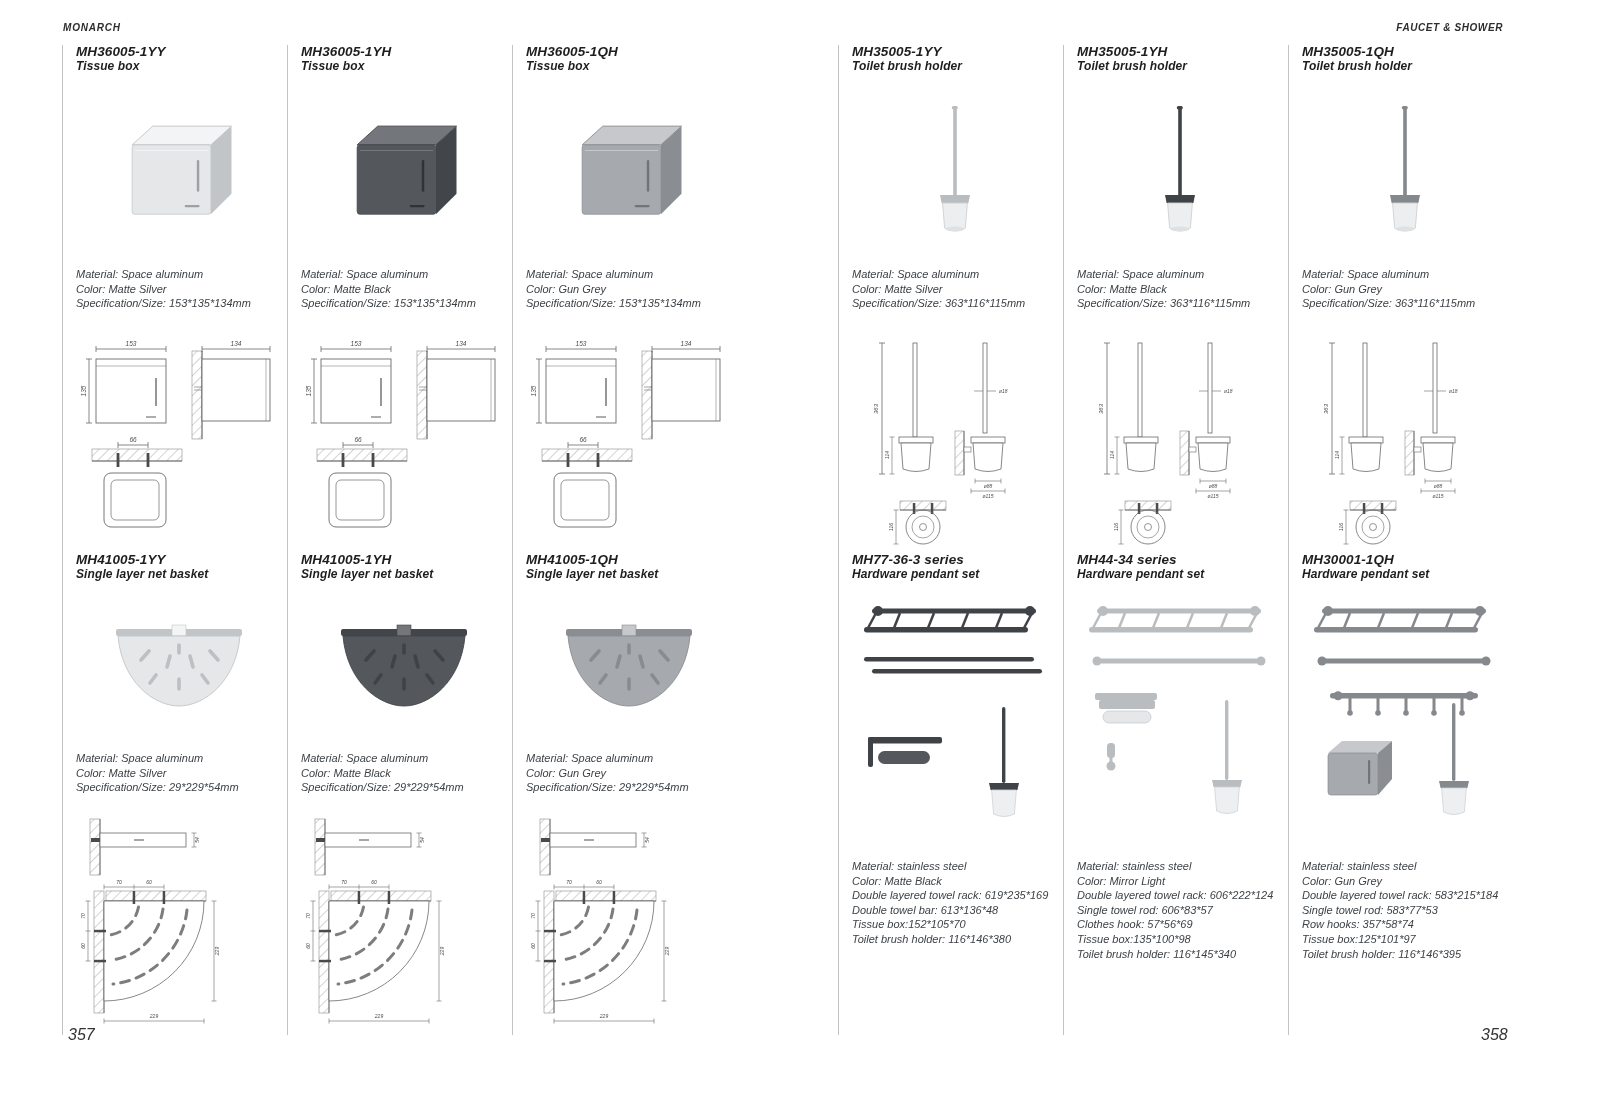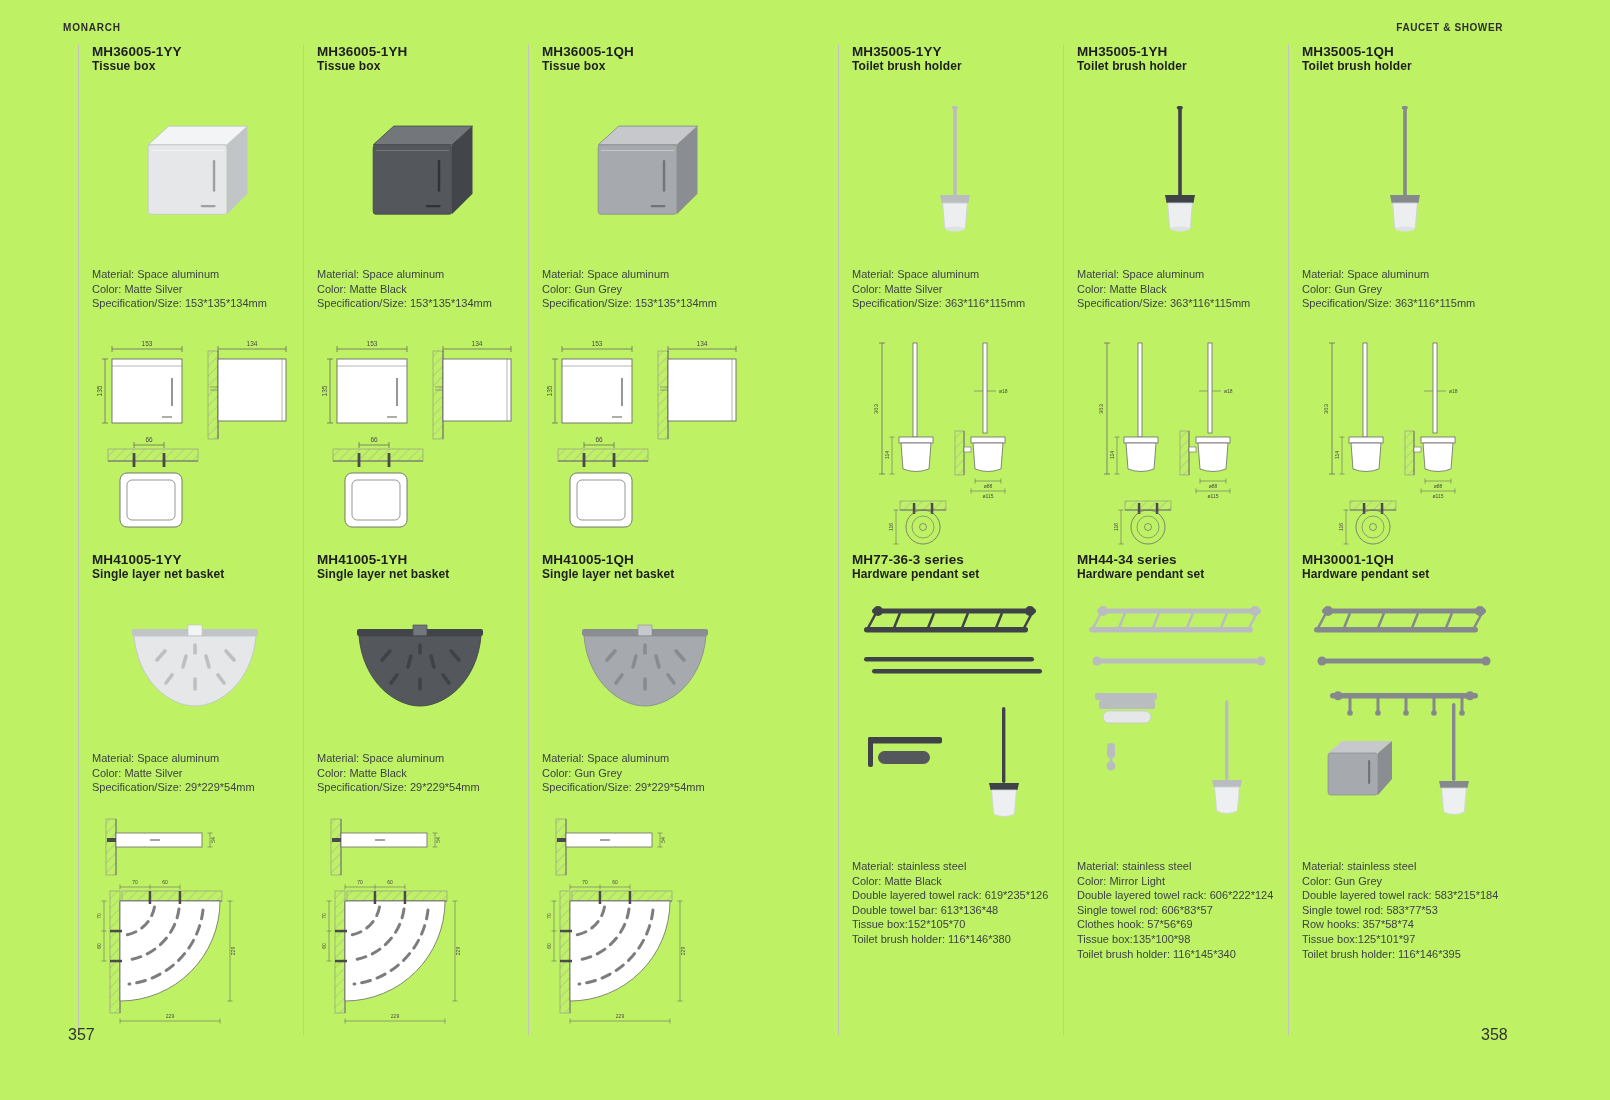--- a/index.html
+++ b/index.html
@@ -1,20 +1,20 @@
 <!DOCTYPE html>
 <html><head>
 <meta charset="utf-8">
 <style>
   html,body{margin:0;padding:0;background:#e9e9e9;}
-  .page{position:relative;width:1610px;height:1100px;background:#bef264;font-family:"Liberation Sans",sans-serif;overflow:hidden;}
+  .page{position:relative;width:1610px;height:1100px;background:#ffffff;font-family:"Liberation Sans",sans-serif;overflow:hidden;font-style:italic;}
   .brand{position:absolute;left:63px;top:22px;font-size:10px;letter-spacing:.8px;color:#2d2d2d;font-weight:bold;}
   .category{position:absolute;right:107px;top:22px;font-size:10px;letter-spacing:.6px;color:#2d2d2d;font-weight:bold;}
   .half{position:absolute;top:45px;height:990px;}
-  .half-left{left:78px;width:750px;}
+  .half-left{left:62px;width:750px;}
   .half-right{left:838px;width:702px;padding-left:48px;}
   .col{position:absolute;top:0;width:224px;height:990px;border-left:1px solid #c3c3c3;}
   .col1{left:0}.col2{left:225px}.col3{left:450px}
   .prod{position:absolute;left:13px;width:205px;}
   .prod-top{top:0}.prod-bot{top:508px}
   .model{font-size:13.5px;font-weight:bold;color:#1e1e1e;line-height:1.1;letter-spacing:.1px;}
   .pname{font-size:12px;font-weight:bold;color:#1e1e1e;line-height:1.1;letter-spacing:.1px;}
   .photo{margin-top:30px;height:140px;display:flex;align-items:center;justify-content:center;}
   .photo-basket{margin-top:16px;height:130px;}
   .photo-pendant{margin-top:14px;height:250px;display:block;}
@@ -574,21 +574,21 @@
             </g>
             <rect x="26" y="156" width="52" height="13" rx="6.5" fill="var(--face)"></rect>
             <rect x="150" y="112" width="3.4" height="76" rx="1.7" fill="var(--metal)"></rect>
             <path d="M137,188 h30 l-1.6,7 h-26.8 Z" fill="var(--metal)"></path>
             <path d="M139.6,195 h24.8 l-2,24 q-10.4,5 -20.8,0 Z" fill="#edeff0" stroke="#ced3d6" stroke-width="0.8"></path>
           </svg>
         </div>
         <div class="specs specs-tall">
           <div>Material: stainless steel</div>
           <div>Color: Matte Black</div>
-          <div>Double layered towel rack: 619*235*126</div>
+          <div>Double layered towel rack: 619*235*169</div>
           <div>Double towel bar: 613*136*48</div>
           <div>Tissue box:152*105*70</div>
           <div>Toilet brush holder: 116*146*380</div>
         </div>
       </div>
     </div>
 
     <div class="col col2">
       <div class="prod prod-top">
         <div class="model">MH35005-1YH</div>

